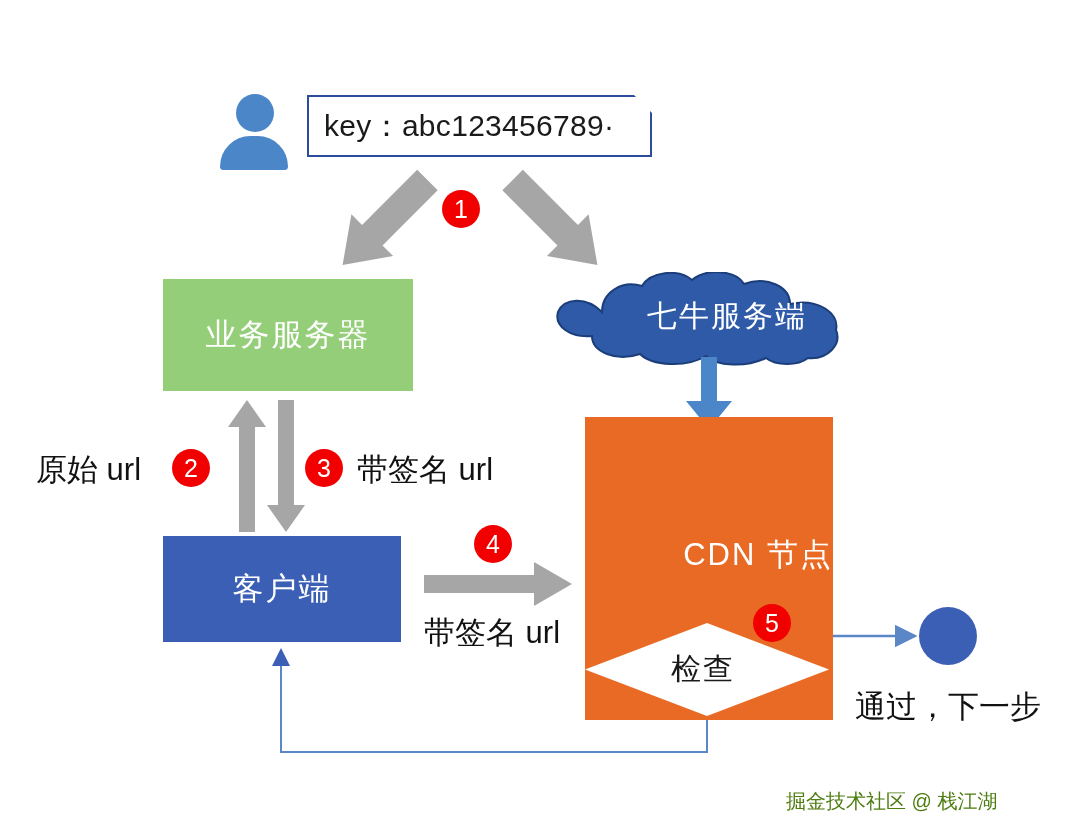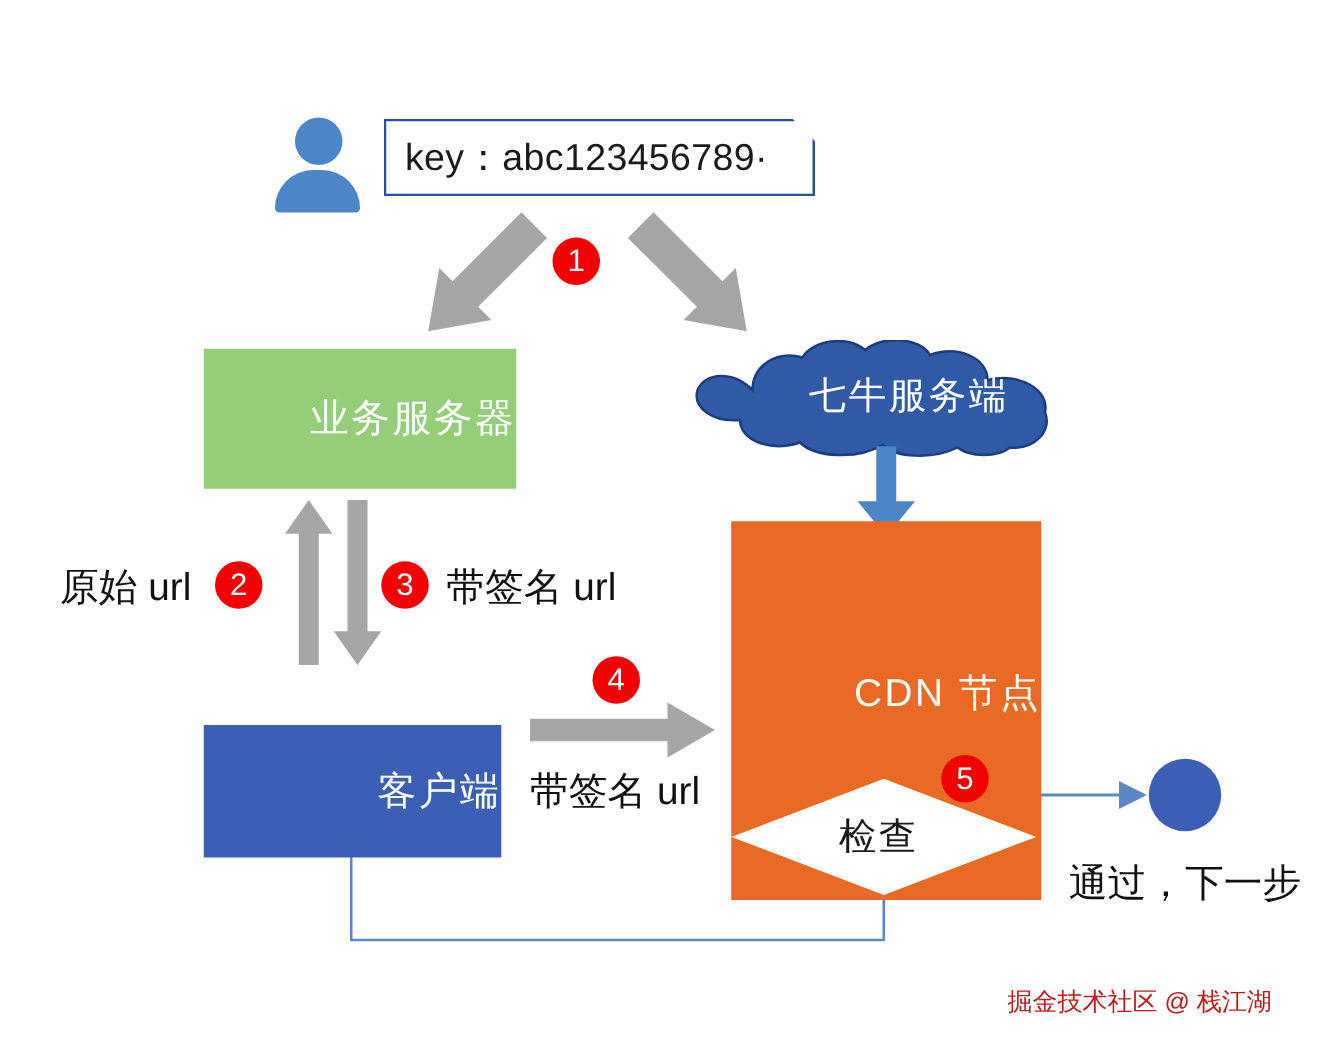--- a/index.html
+++ b/index.html
@@ -56,27 +56,27 @@
 
   
   .block-arrow { position: absolute; }
   .block-arrow svg { display: block; overflow: visible; }
 
   
   .node-box {
     position: absolute;
     display: flex;
     align-items: center;
-    justify-content: flex-end;
+    justify-content: center;
     color: #ffffff;
     font-size: 31px;
     letter-spacing: 2px;
   }
   #biz-server-box { left: 163px; top: 279px; width: 250px; height: 112px; background: #94ce78; }
-  #client-box     { left: 163px; top: 536px; width: 238px; height: 106px; background: #3a5fb4; margin-top: 44px; }
+  #client-box     { left: 163px; top: 536px; width: 238px; height: 106px; background: #3a5fb4; }
   #cdn-box {
     left: 585px; top: 417px; width: 248px; height: 303px;
     background: #e86a24;
     align-items: flex-start;
     justify-content: flex-end;
     padding-top: 117px;
     box-sizing: border-box;
   }
 
   
@@ -126,33 +126,32 @@
   #badge-4 { left: 474px; top: 525px; }
   #badge-5 { left: 753px; top: 604px; }
 
   
   .label {
     position: absolute;
     font-size: 31px;
     color: #111111;
     white-space: nowrap;
   }
-  #label-original-url   { left: 36px;  top: 449px; margin-left: 12px; }
+  #label-original-url   { left: 36px;  top: 449px; }
   #label-signed-url-3   { left: 357px; top: 449px; }
   #label-signed-url-4   { left: 424px; top: 612px; }
   #label-pass-next      { left: 855px; top: 686px; }
   #label-fail-403       { left: 368px; top: 771px; }
 
   #watermark {
     position: absolute;
     left: 786px; top: 788px;
     font-size: 20px;
-    color: #b91c1c;
+    color: #4d7c0f;
     white-space: nowrap;
-    margin-left: 20px;
   }
 
   
   #connectors { position: absolute; left: 0; top: 0; width: 1074px; height: 836px; }
 </style>
 </head>
 <body>
 
 <div id="canvas">
 

